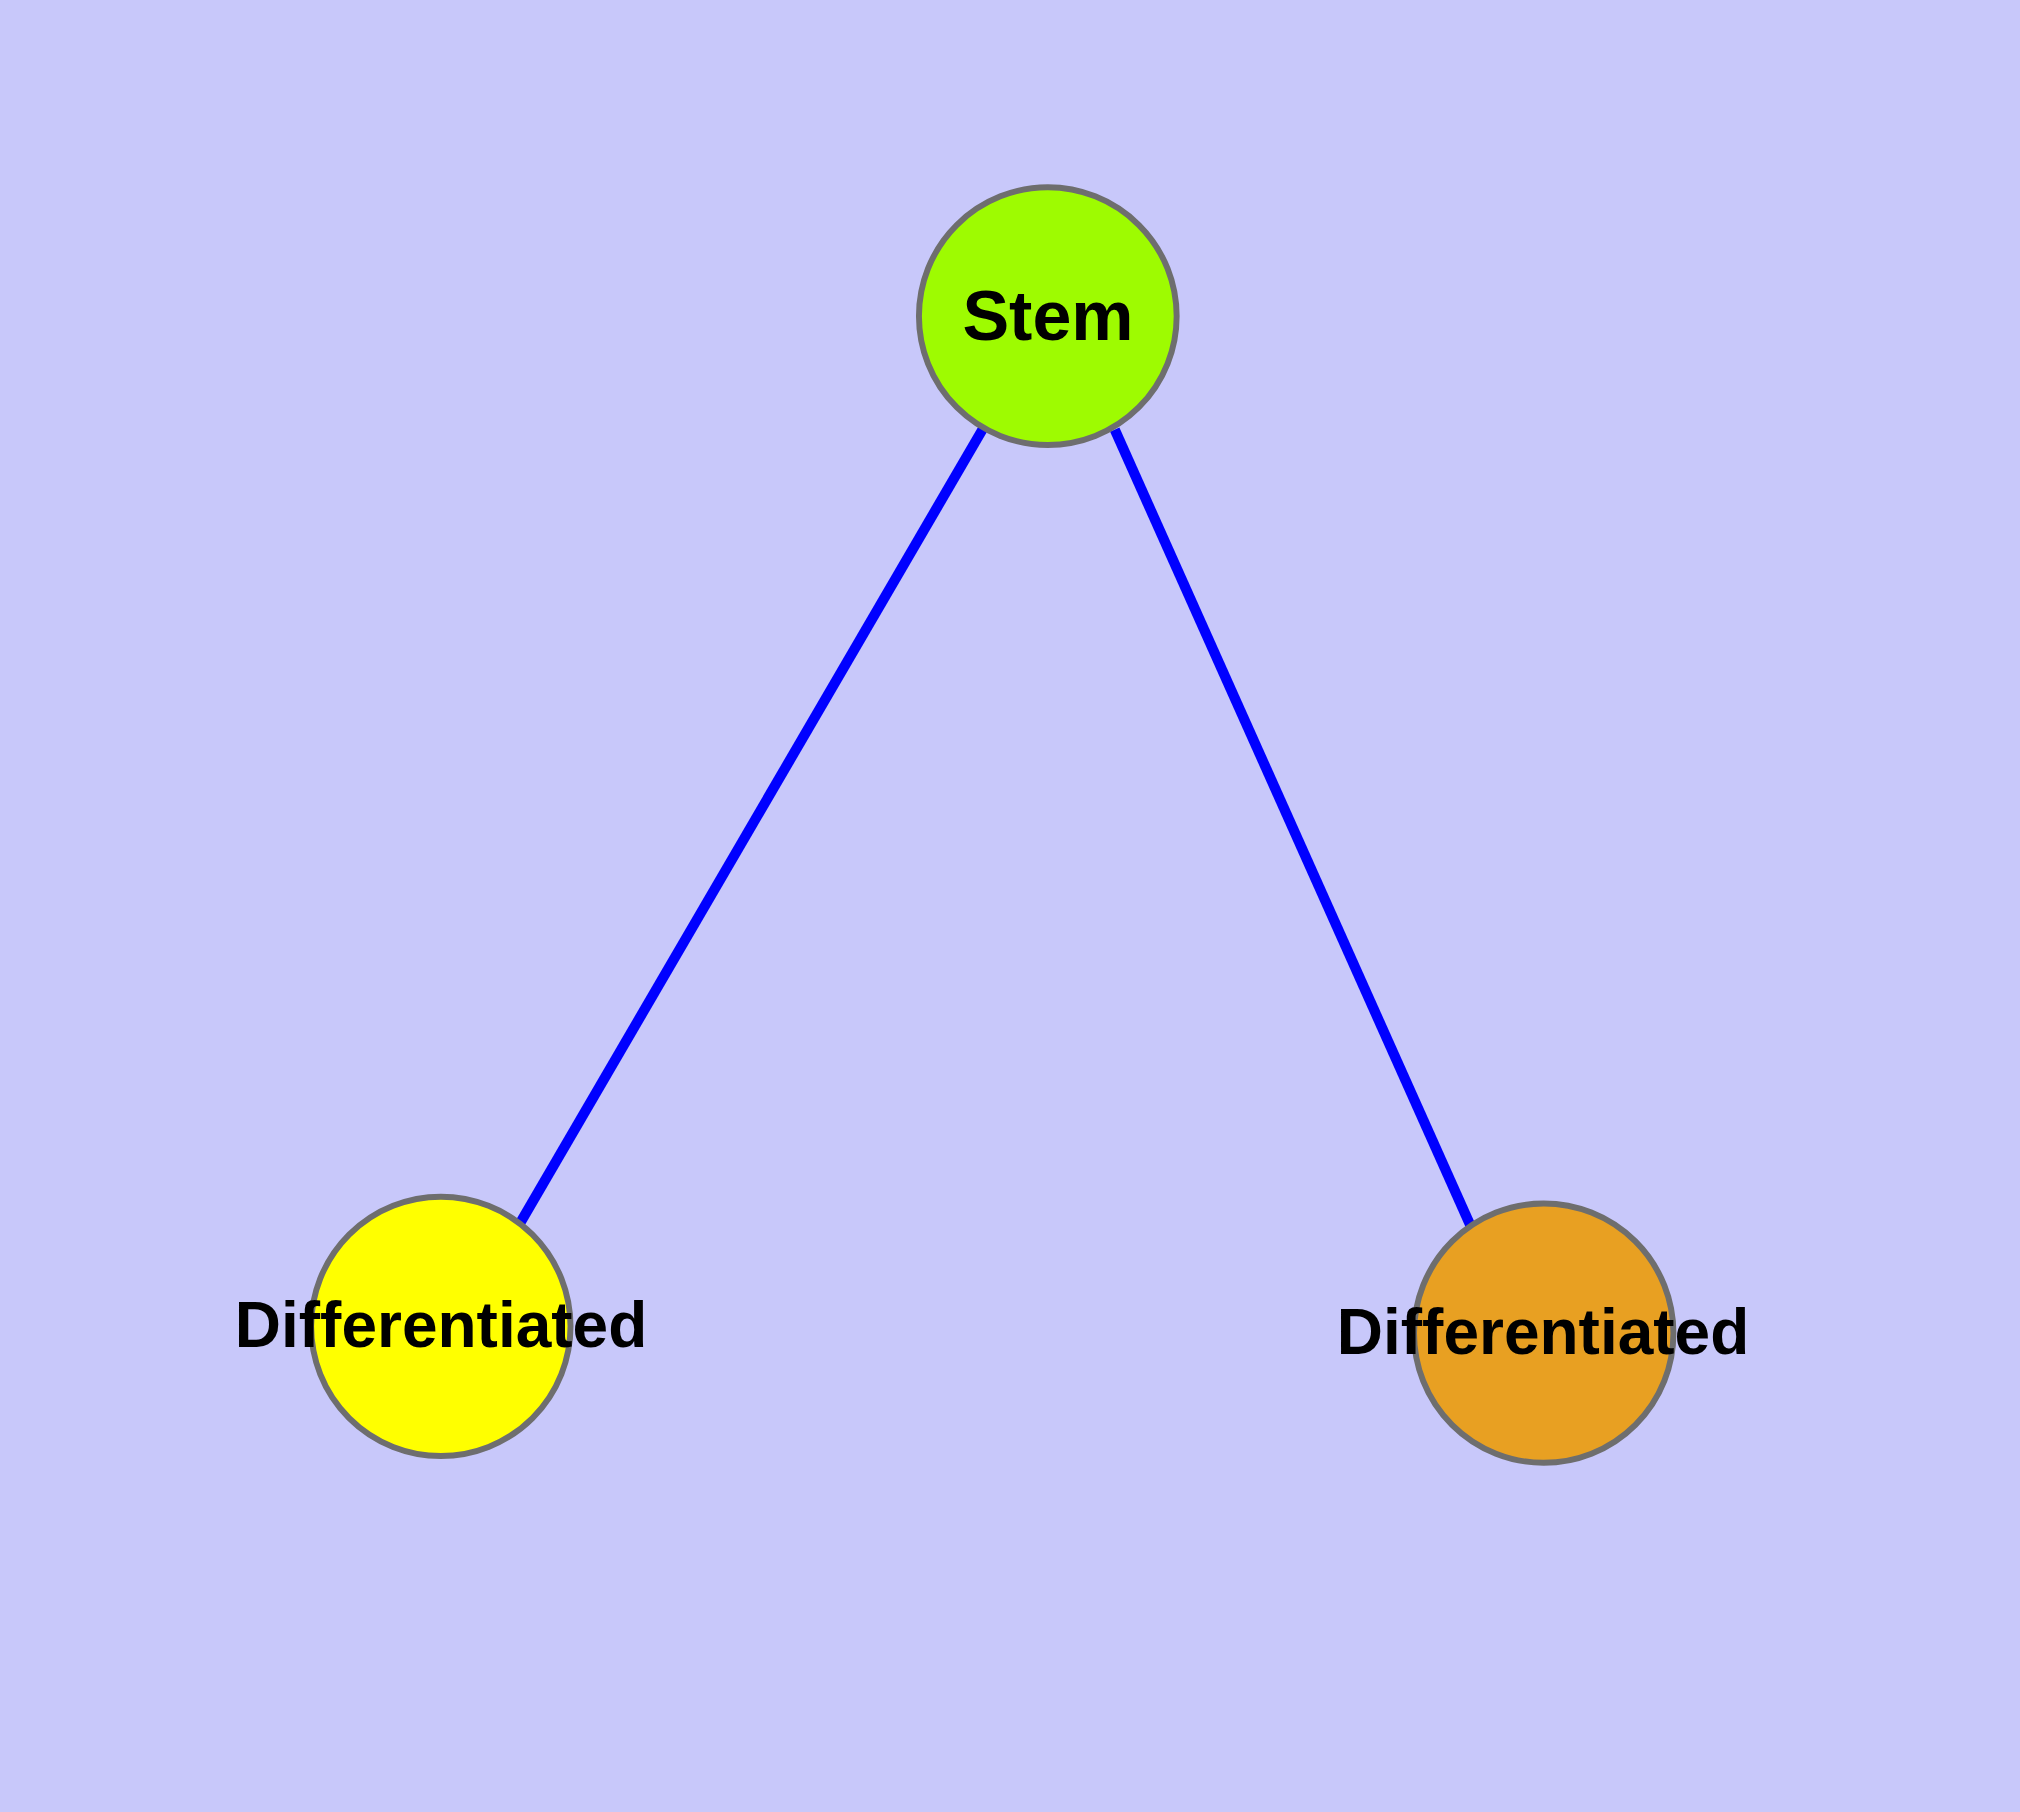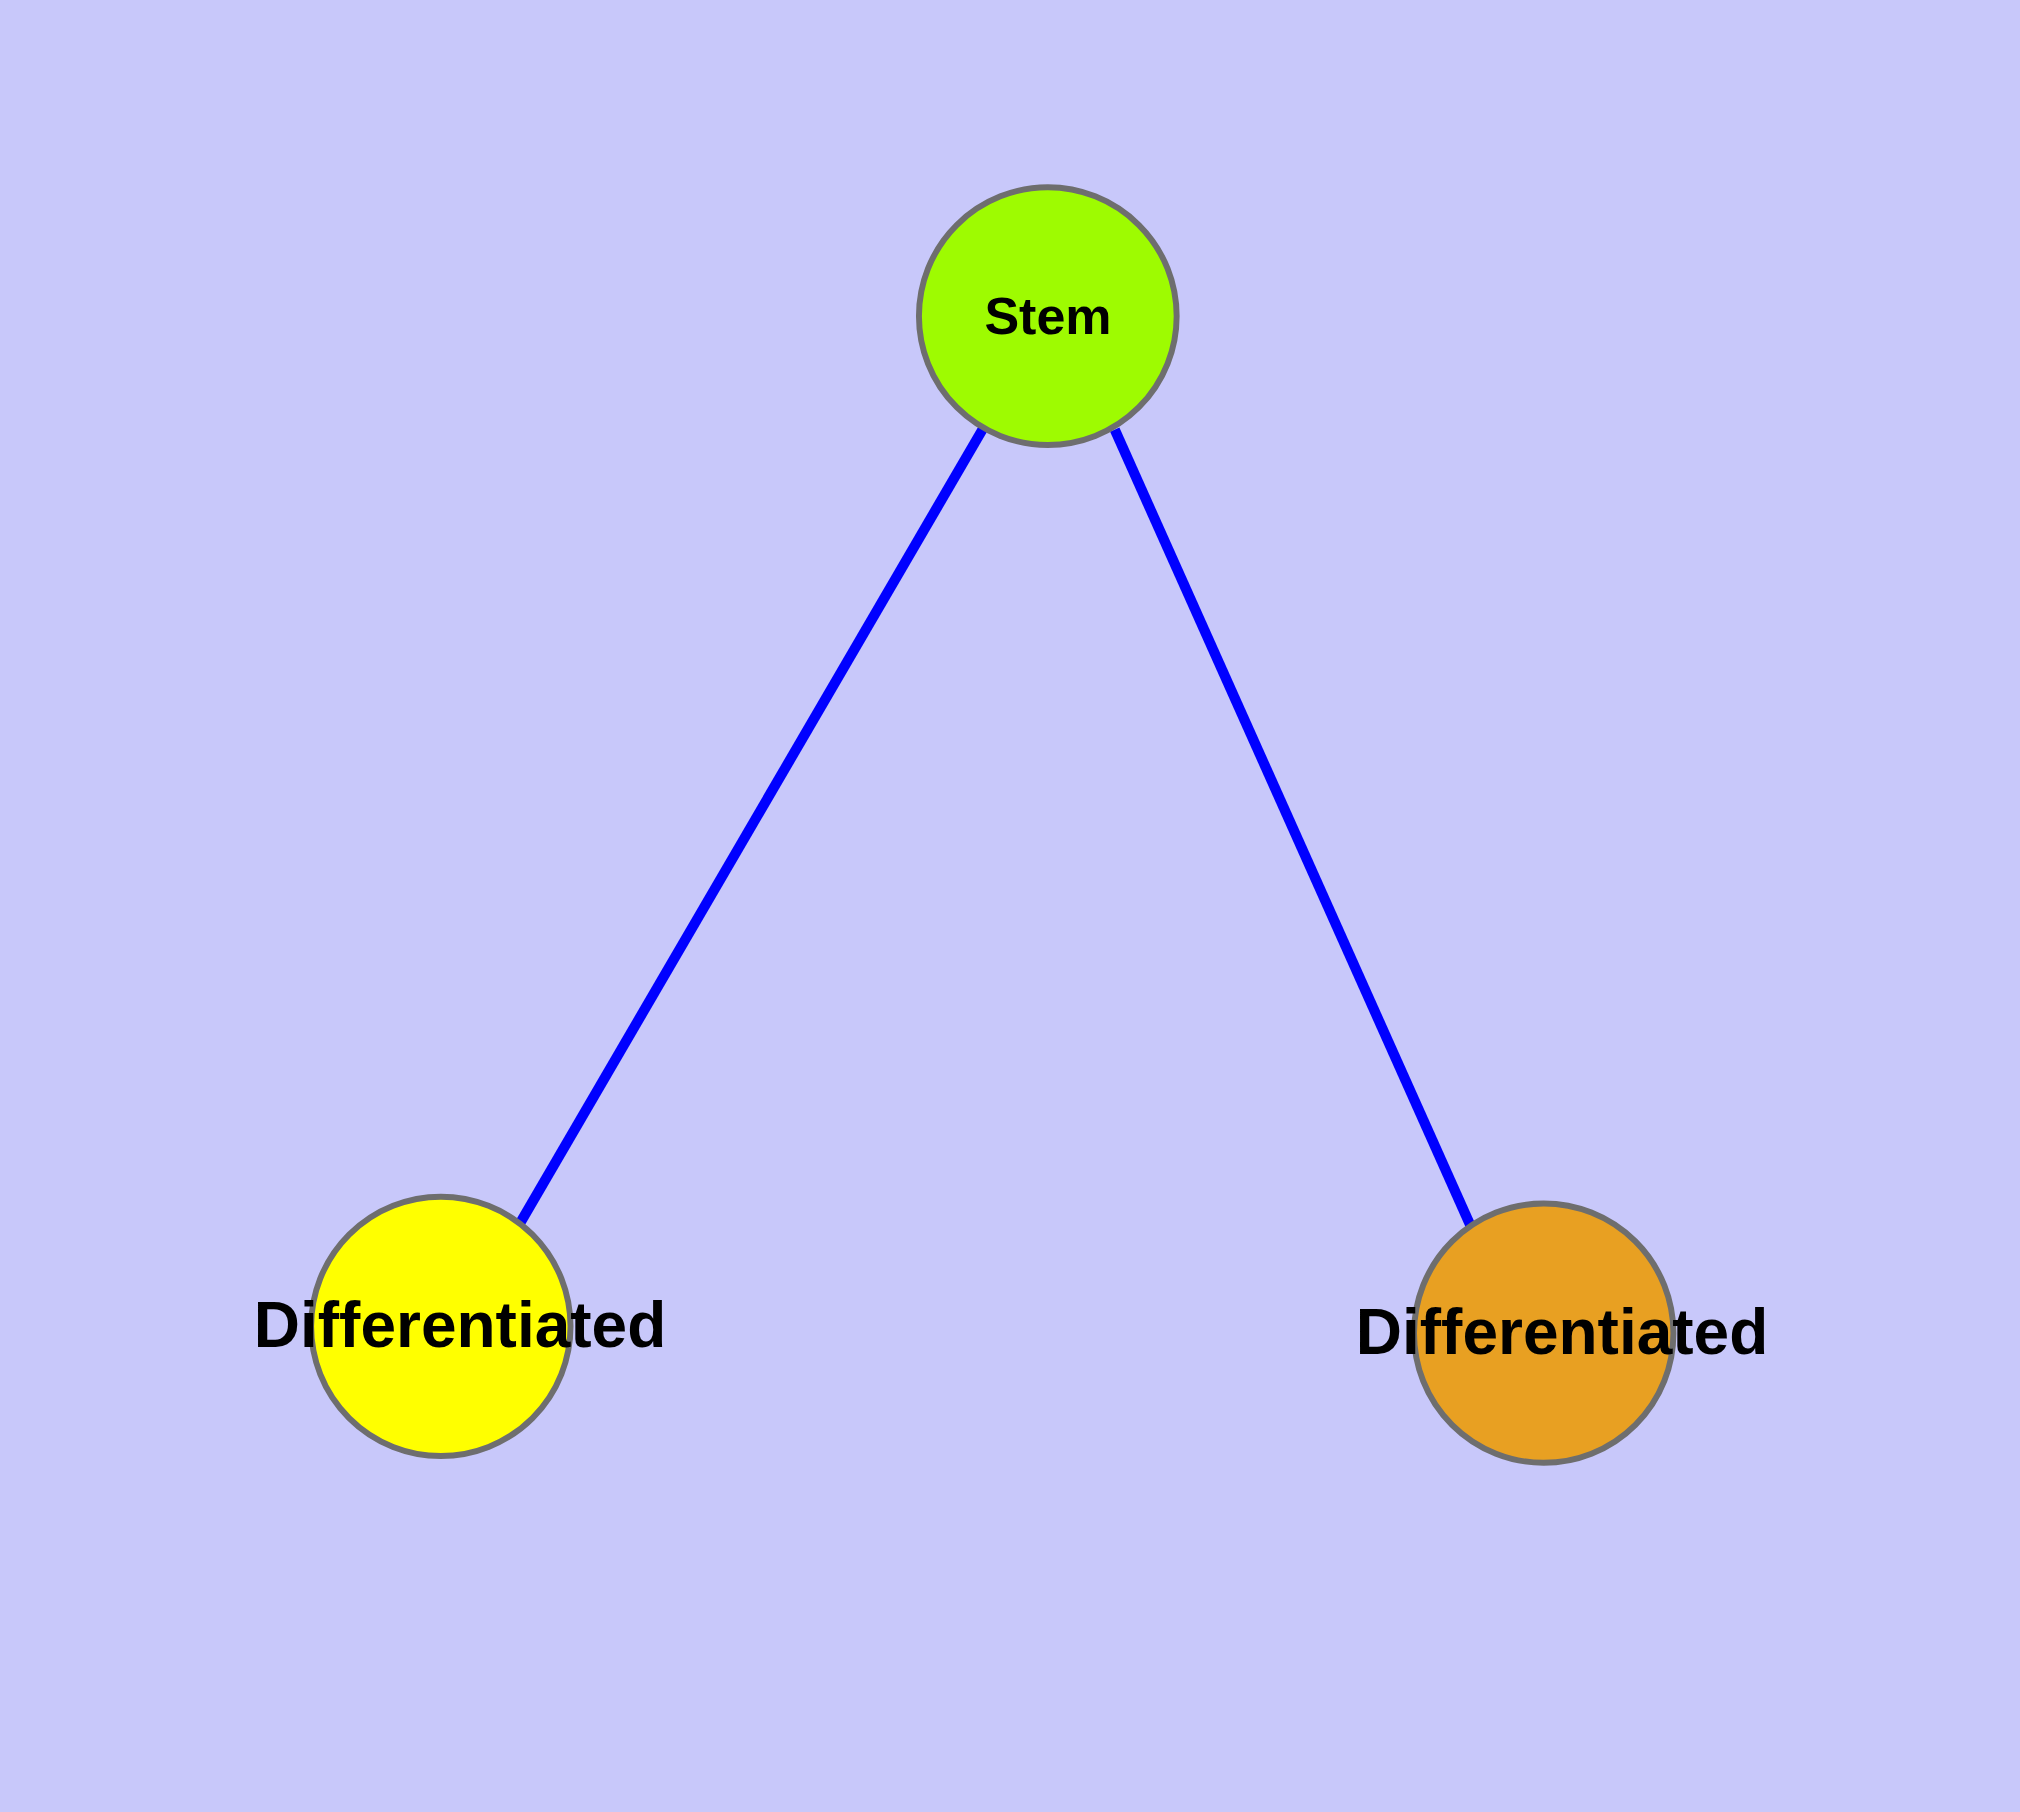--- a/index.html
+++ b/index.html
@@ -28,26 +28,25 @@
     text-align: center;
     font-family: "Liberation Sans", sans-serif;
     font-weight: bold;
     color: #000000;
     line-height: 1.12;
     white-space: nowrap;
     pointer-events: none;
     transform: translate(-50%, -50%);
   }
   .node-label-root {
-    font-size: 52px;
+    font-size: 70px;
     text-align: center;
   }
   .node-label-leaf {
     font-size: 64px;
-    margin-left: 19px;
   }
   .label-line {
     display: block;
   }
 </style>
 </head>
 <body>
 
 <div id="canvas" style="width: 2021px; height: 1812px;">
 

